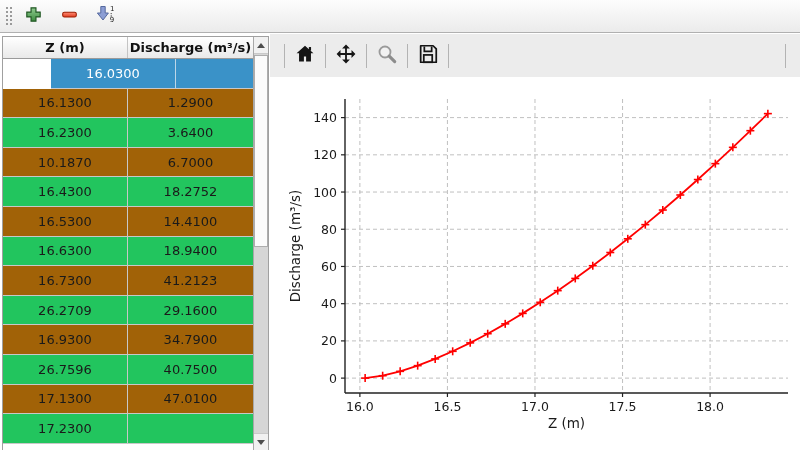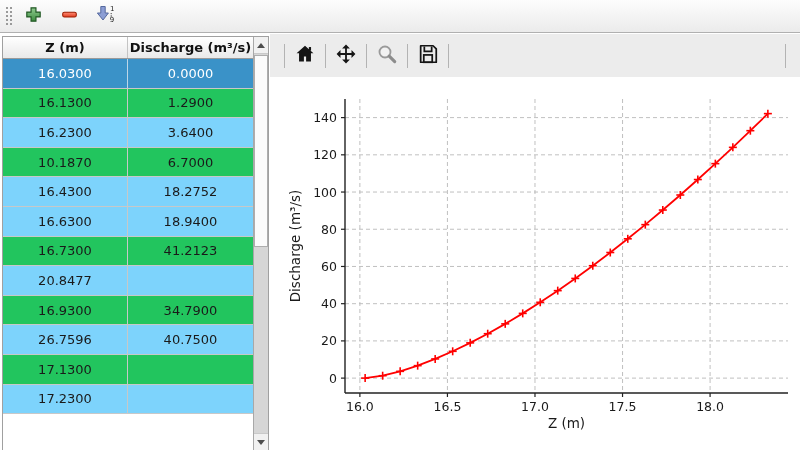--- a/index.html
+++ b/index.html
@@ -22,23 +22,23 @@
     border:1px solid #a0a0a0;border-bottom:none;background:#fff;display:flex;box-sizing:border-box;}
   .table-cols{flex:1;display:flex;flex-direction:column;overflow:hidden;}
   .thead{display:flex;height:21px;flex:none;background:linear-gradient(#ffffff,#e9e9e9);
     border-bottom:1px solid #9a9a9a;}
   .th{display:flex;align-items:center;justify-content:center;font-weight:bold;
     font-size:13px;color:#111;}
   .th.col-z{width:125px;flex:none;border-right:1px solid #c4c4c4;box-sizing:border-box;}
   .th.col-q{flex:1;}
   .tbody{flex:1;overflow:hidden;}
   .tr{display:flex;height:29.6px;box-sizing:border-box;border-bottom:1px solid #c8c8c8;
-    background:#7dd3fc;font-size:13px;color:#1a1a1a;}
-  .tr.alt{background:#22c55e;}
-  .tr.selected{background:var(--sel,#3a92c8);color:#fff;}
+    background:#22c55e;font-size:13px;color:#1a1a1a;}
+  .tr.alt{background:#a16207;}
+  .tr.selected{background:var(--sel,#3a92c8);color:#fff;margin-left:48px;}
   .td{display:flex;align-items:center;justify-content:center;}
   .td.col-z{width:125px;flex:none;border-right:1px solid #c8c8c8;box-sizing:border-box;}
   .td.col-q{flex:1;}
   .tr.selected .td.col-z{border-right-color:#bcd6e8;}
 
   
   .vscroll{width:15px;flex:none;border-left:1px solid #a8a8a8;background:#ececec;position:relative;box-sizing:border-box;}
   .sb-btn{position:absolute;left:0;right:0;height:16px;background:#f1f1f1;
     display:flex;align-items:center;justify-content:center;}
   .sb-up{top:0;border-bottom:1px solid #c9c9c9;}
@@ -109,59 +109,64 @@
     <div class="left-panel">
       <div class="table-frame">
         <div class="table-cols">
           <div class="thead">
             <div class="th col-z">Z (m)</div>
             <div class="th col-q">Discharge (m³/s)</div>
           </div>
           <div class="tbody">
               <div class="tr selected">
                 <div class="td col-z">16.0300</div>
-                <div class="td col-q">0.0000</div>
               </div>
               <div class="tr alt">
                 <div class="td col-z">16.1300</div>
                 <div class="td col-q">1.2900</div>
               </div>
               <div class="tr">
                 <div class="td col-z">16.2300</div>
                 <div class="td col-q">3.6400</div>
               </div>
               <div class="tr alt">
                 <div class="td col-z">10.1870</div>
                 <div class="td col-q">6.7000</div>
               </div>
               <div class="tr">
                 <div class="td col-z">16.4300</div>
                 <div class="td col-q">18.2752</div>
               </div>
+              <div class="tr alt">
+                <div class="td col-z">16.5300</div>
+                <div class="td col-q">14.4100</div>
+              </div>
               <div class="tr">
                 <div class="td col-z">16.6300</div>
                 <div class="td col-q">18.9400</div>
               </div>
               <div class="tr alt">
                 <div class="td col-z">16.7300</div>
                 <div class="td col-q">41.2123</div>
               </div>
               <div class="tr">
-                <div class="td col-z">20.8477</div>
+                <div class="td col-z">26.2709</div>
+                <div class="td col-q">29.1600</div>
               </div>
               <div class="tr alt">
                 <div class="td col-z">16.9300</div>
                 <div class="td col-q">34.7900</div>
               </div>
               <div class="tr">
                 <div class="td col-z">26.7596</div>
                 <div class="td col-q">40.7500</div>
               </div>
               <div class="tr alt">
                 <div class="td col-z">17.1300</div>
+                <div class="td col-q">47.0100</div>
               </div>
               <div class="tr">
                 <div class="td col-z">17.2300</div>
               </div>
             </div>
         </div>
         <div class="vscroll">
           <div class="sb-groove">
             <div class="sb-handle"></div>
           </div>

